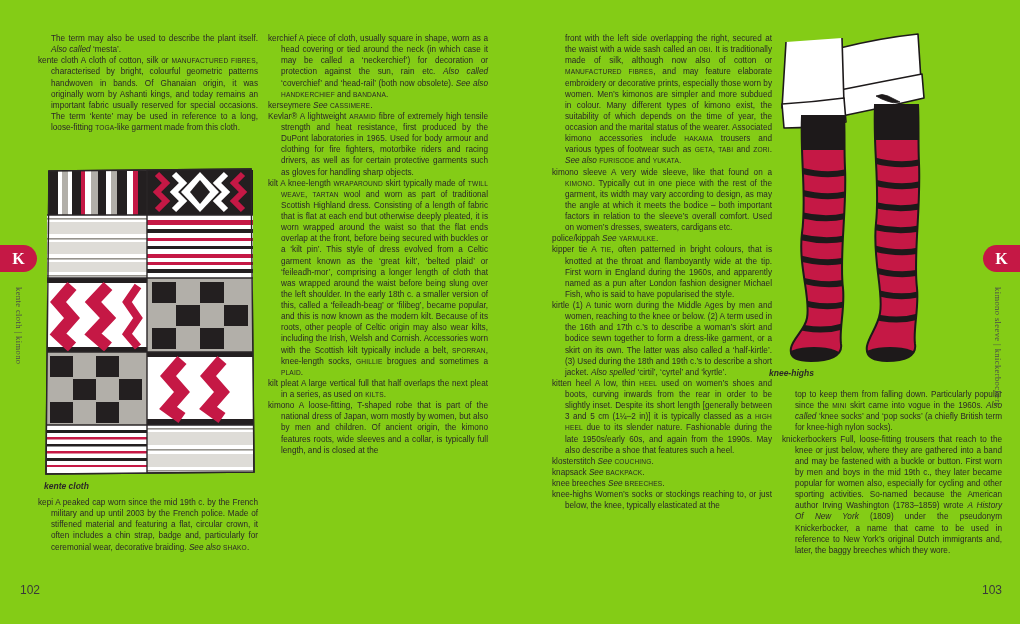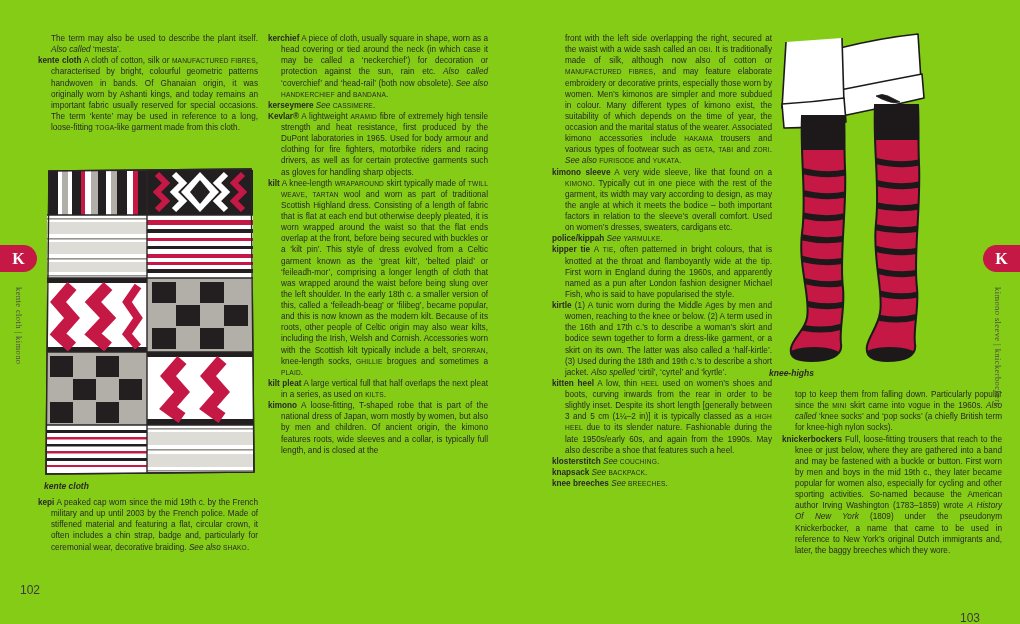--- a/index.html
+++ b/index.html
@@ -1,21 +1,21 @@
 <!DOCTYPE html>
 <html><head>
 <meta charset="utf-8">
 <style>
   html,body{margin:0;padding:0;background:#888;}
   #spread{position:relative;width:1020px;height:624px;background:#84cc16;overflow:hidden;
           font-family:"Liberation Sans",sans-serif;color:#2b2728;}
   .col{position:absolute;width:220px;font-size:8.2px;line-height:11.12px;}
   .entry{margin:0;padding-left:13px;text-indent:-13px;text-align:justify;}
   .entry.cont{text-indent:0;}
-  span.b{font-weight:bold;}
+  span.b{font-weight:normal;}
   span.i{font-style:italic;}
   span.sc{text-transform:uppercase;font-size:6.6px;letter-spacing:0.15px;}
   .caption{position:absolute;font-size:8.5px;font-weight:bold;font-style:italic;color:#2b2728;}
   .pagenum{position:absolute;font-size:12px;color:#3a3a3a;}
   .tab{position:absolute;top:245px;width:37px;height:27px;background:#c51845;color:#fff;
        display:flex;align-items:center;justify-content:center;
        font-family:"Liberation Serif",serif;font-weight:bold;font-size:16px;}
   .tab.left{left:0;border-radius:0 13.5px 13.5px 0;}
   .tab.right{left:983px;border-radius:13.5px 0 0 13.5px;}
   .side-label{position:absolute;top:287px;writing-mode:vertical-rl;
@@ -171,20 +171,21 @@
   <div class="col" style="left:552px;top:33px;">
       <p class="entry cont"><span>front with the left side overlapping the right, secured at the waist with a wide sash called an </span><span class="sc">obi</span><span>. It is traditionally made of silk, although now also of cotton or </span><span class="sc">manufactured fibres</span><span>, and may feature elaborate embroidery or decorative prints, especially those worn by women. Men’s kimonos are simpler and more subdued in colour. Many different types of kimono exist, the suitability of which depends on the time of year, the occasion and the marital status of the wearer. Associated kimono accessories include </span><span class="sc">hakama</span><span> trousers and various types of footwear such as </span><span class="sc">geta</span><span>, </span><span class="sc">tabi</span><span> and </span><span class="sc">zori</span><span>. </span><span class="i">See also</span><span> </span><span class="sc">furisode</span><span> and </span><span class="sc">yukata</span><span>.</span></p>
       <p class="entry"><span class="b">kimono sleeve</span><span> A very wide sleeve, like that found on a </span><span class="sc">kimono</span><span>. Typically cut in one piece with the rest of the garment, its width may vary according to design, as may the angle at which it meets the bodice – both important factors in relation to the sleeve’s overall comfort. Used on women’s dresses, sweaters, cardigans etc.</span></p>
       <p class="entry"><span class="b">police/kippah</span><span> </span><span class="i">See</span><span> </span><span class="sc">yarmulke</span><span>.</span></p>
       <p class="entry"><span class="b">kipper tie</span><span> A </span><span class="sc">tie</span><span>, often patterned in bright colours, that is knotted at the throat and flamboyantly wide at the tip. First worn in England during the 1960s, and apparently named as a pun after London fashion designer Michael Fish, who is said to have popularised the style.</span></p>
       <p class="entry"><span class="b">kirtle</span><span> (1) A tunic worn during the Middle Ages by men and women, reaching to the knee or below. (2) A term used in the 16th and 17th c.’s to describe a woman’s skirt and bodice sewn together to form a dress-like garment, or a skirt on its own. The latter was also called a ‘half-kirtle’. (3) Used during the 18th and 19th c.’s to describe a short jacket. </span><span class="i">Also spelled</span><span> ‘cirtil’, ‘cyrtel’ and ‘kyrtle’.</span></p>
       <p class="entry"><span class="b">kitten heel</span><span> A low, thin </span><span class="sc">heel</span><span> used on women’s shoes and boots, curving inwards from the rear in order to be slightly inset. Despite its short length [generally between 3 and 5 cm (1¼–2 in)] it is typically classed as a </span><span class="sc">high heel</span><span> due to its slender nature. Fashionable during the late 1950s/early 60s, and again from the 1990s. May also describe a shoe that features such a heel.</span></p>
       <p class="entry"><span class="b">klosterstitch</span><span> </span><span class="i">See</span><span> </span><span class="sc">couching</span><span>.</span></p>
       <p class="entry"><span class="b">knapsack</span><span> </span><span class="i">See</span><span> </span><span class="sc">backpack</span><span>.</span></p>
       <p class="entry"><span class="b">knee breeches</span><span> </span><span class="i">See</span><span> </span><span class="sc">breeches</span><span>.</span></p>
+      <p class="entry"><span class="b">knee-highs</span><span> Women’s socks or stockings reaching to, or just below, the knee, typically elasticated at the</span></p>
     </div>
 
   <svg class="fig" style="left:780px;top:8px;" width="230" height="356" viewBox="0 0 230 356">
     <g fill="none" stroke="#1d191a" stroke-width="1.6" stroke-linejoin="round">
 
       <path d="M64,100 L60,40 Q100,30 138,26 L142,88" fill="#ffffff"></path>
       <path d="M60,82 Q100,74 142,66 L144,90 Q102,100 62,108 Z" fill="#ffffff"></path>
 
       <path d="M6,34 L2,100 L64,96 L62,30" fill="#ffffff"></path>
       <path d="M2,96 Q34,94 64,90 L66,114 Q36,120 4,120 Z" fill="#ffffff"></path>
@@ -247,15 +248,15 @@
     <span>K</span>
   </div>
   <div class="side-label" style="left:14px;">kente cloth | kimono</div>
 
   <div class="tab right">
     <span>K</span>
   </div>
   <div class="side-label" style="left:993px;">kimono sleeve | knickerbockers</div>
 
   <div class="pagenum" style="left:20px;top:583px;">102</div>
-  <div class="pagenum" style="left:960px;top:611px;width:42px;text-align:left;">103</div>
+  <div class="pagenum" style="left:960px;top:583px;width:42px;text-align:right;">103</div>
 
 </div>
 
 </body></html>

